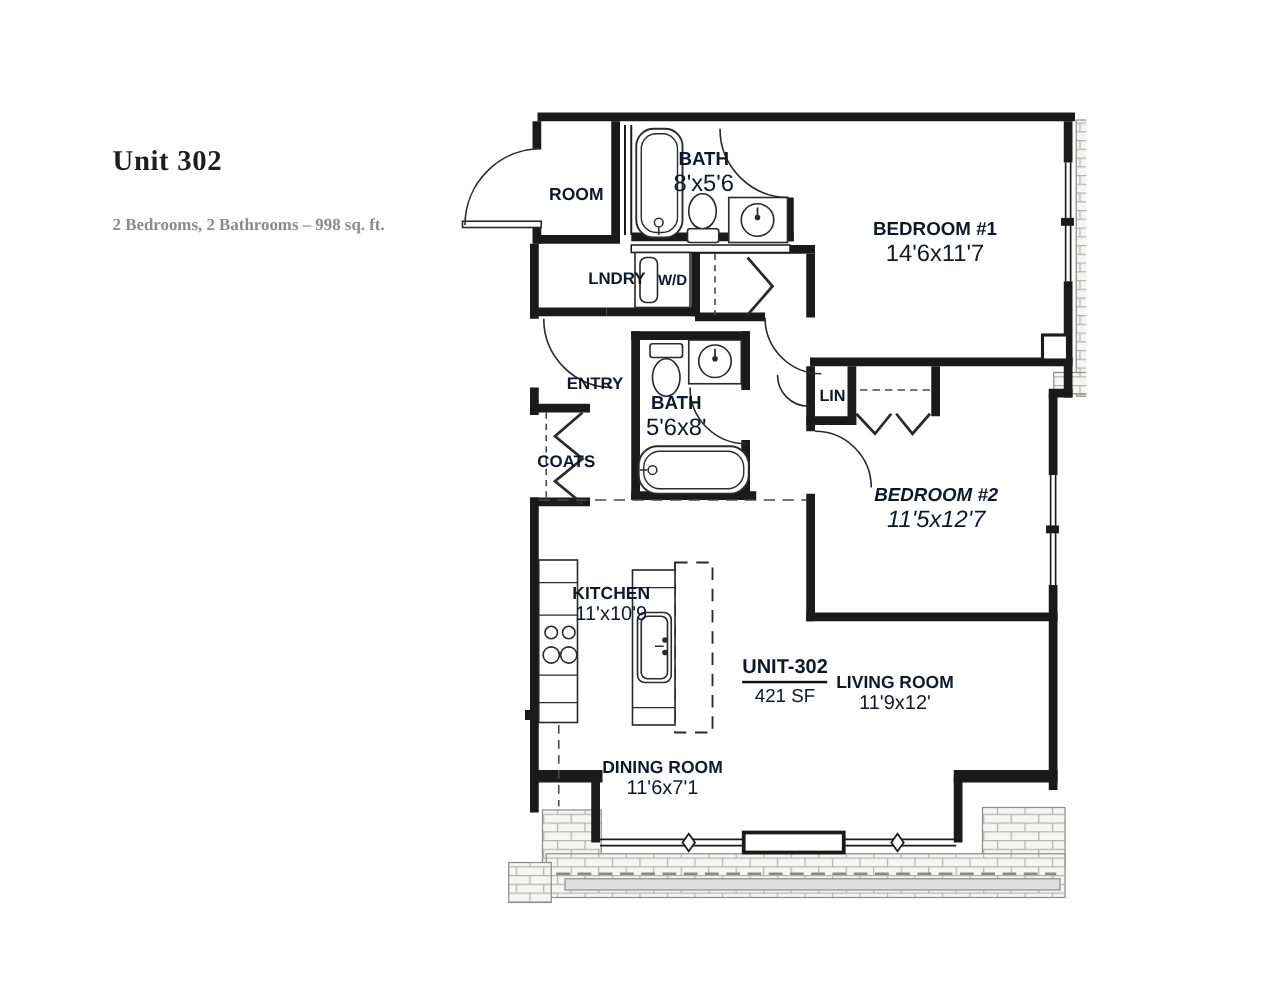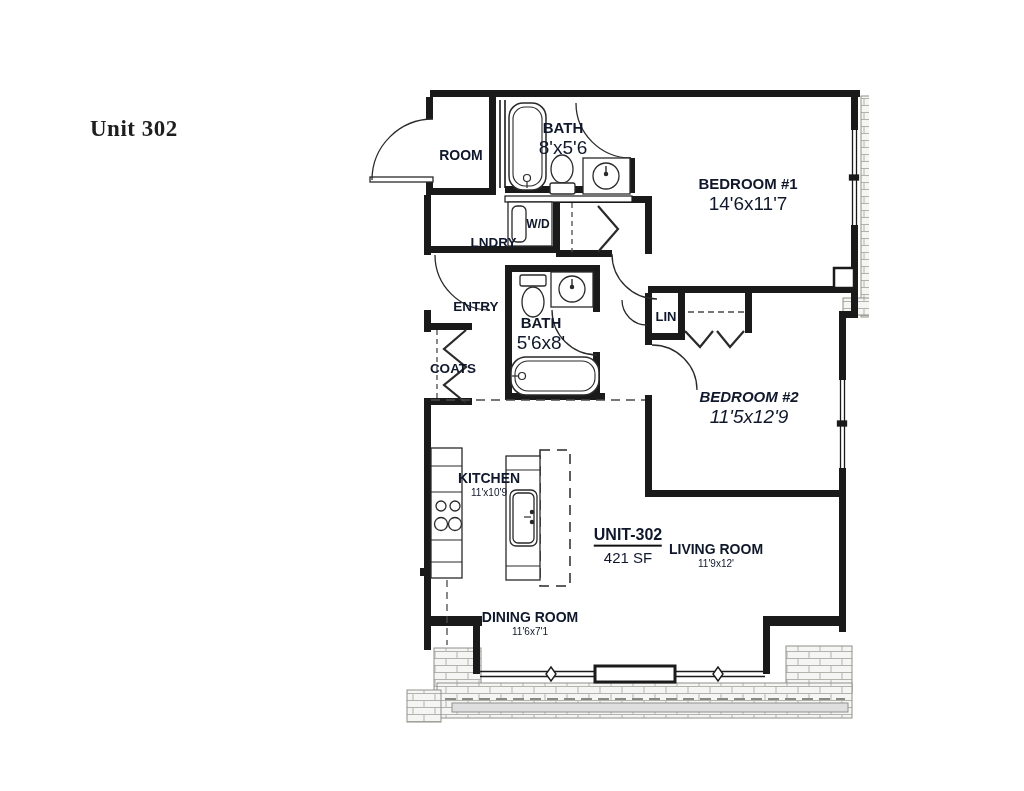--- a/index.html
+++ b/index.html
@@ -10,27 +10,27 @@
              font-weight:bold;font-size:23px;color:#1e1e1e;letter-spacing:.5px;}
   .hdr-sub{position:absolute;left:90px;top:172px;font-family:"Liberation Serif",serif;
            font-weight:bold;font-size:13.5px;color:#8b8b8b;}
   
   #plan{position:absolute;left:0;top:0;}
   
   .lbl{position:absolute;transform:translate(-50%,-50%);text-align:center;color:#0f172a;
        line-height:1.12;white-space:nowrap;}
   .lbl .nm{font-weight:bold;display:block;}
   .lbl .dm{font-weight:normal;display:block;}
-  .sz14 .nm{font-size:14px;} .sz14 .dm{font-size:10px;}
+  .sz14 .nm{font-size:14px;} .sz14 .dm{font-size:16px;}
   .sz15 .nm{font-size:15px;} .sz15 .dm{font-size:19px;}
   .sz13 .nm{font-size:13px;}
   .lbl-hvac{left:461px;top:156px;}
   .lbl-bath1{left:563px;top:139px;}
   .lbl-bedroom1{left:748px;top:195px;}
-  .lbl-laundry{left:484px;top:243px;padding-left:19px;}
+  .lbl-laundry{left:484px;top:223px;padding-left:19px;}
   .lbl-wd{left:538px;top:225px;}
   .lbl-entry{left:476px;top:307px;}
   .lbl-bath2{left:541px;top:334px;}
   .lbl-lin{left:666px;top:317px;}
   .lbl-bedroom2{left:749px;top:408px;font-style:italic;}
   .lbl-coats{left:453px;top:369px;text-align:right;}
   .lbl-kitchen{left:489px;top:484px;}
   .lbl-living{left:716px;top:555px;}
   .lbl-dining{left:530px;top:623px;}
   .lbl-unit{left:628px;top:546px;}
@@ -38,20 +38,21 @@
   .lbl-unit .dm{font-size:15px;margin-top:3px;}
   .lbl-wd .nm{font-size:12px;}
   .lbl-laundry .nm,.lbl-entry .nm,.lbl-coats .nm{font-size:13.5px;}
 </style>
 </head>
 <body>
 
 <div id="page">
 
   <div class="hdr-title">Unit 302</div>
+  <div class="hdr-sub">2 Bedrooms, 2 Bathrooms – 998 sq. ft.</div>
 
   <svg id="plan" width="1024" height="791" viewBox="0 0 1024 791">
     <defs>
       <pattern id="brick" width="22" height="14" patternUnits="userSpaceOnUse">
         <rect width="22" height="14" fill="#f5f5f3"></rect>
         <path d="M0 .5H22 M0 7.5H22" stroke="#b3b3ae" stroke-width="1" fill="none"></path>
         <path d="M6 .5V7.5 M17 7.5V14" stroke="#b3b3ae" stroke-width="1" fill="none"></path>
       </pattern>
     </defs>
 
@@ -255,21 +256,21 @@
   </div>
   <div class="lbl sz15 lbl-bath2">
     <span class="nm">BATH</span>
     <span class="dm">5'6x8'</span>
   </div>
   <div class="lbl sz13 lbl-lin">
     <span class="nm">LIN</span>
   </div>
   <div class="lbl sz15 lbl-bedroom2">
     <span class="nm">BEDROOM #2</span>
-    <span class="dm">11'5x12'9</span>
+    <span class="dm">11'5x12'7</span>
   </div>
   <div class="lbl sz14 lbl-coats">
     <span class="nm">COATS</span>
   </div>
   <div class="lbl sz14 lbl-kitchen">
     <span class="nm">KITCHEN</span>
     <span class="dm">11'x10'9</span>
   </div>
   <div class="lbl lbl-unit">
     <span class="nm">UNIT-302</span>

